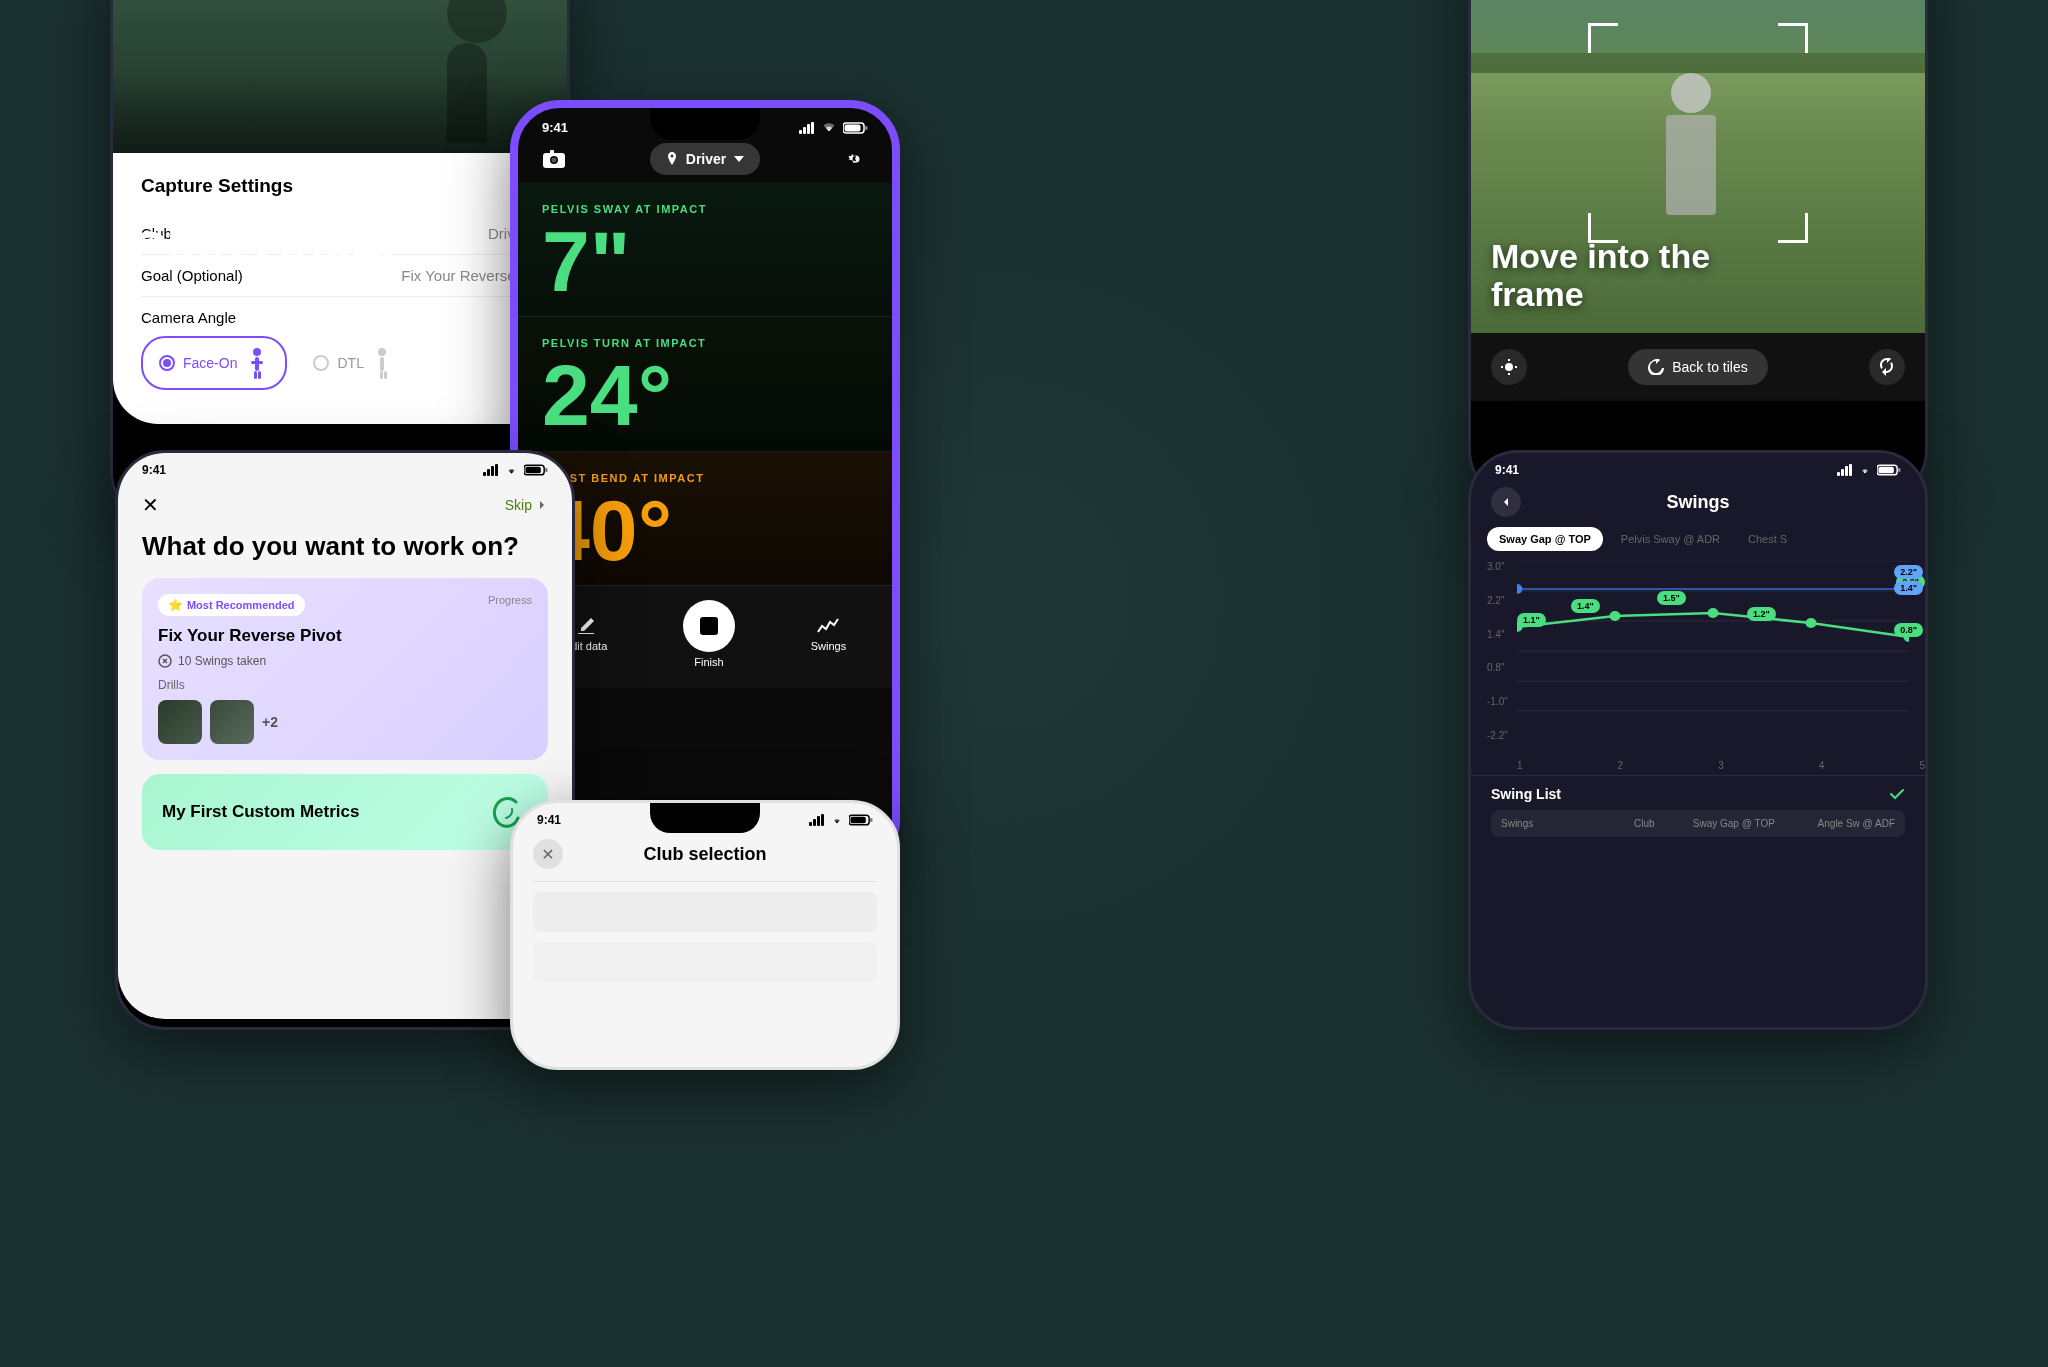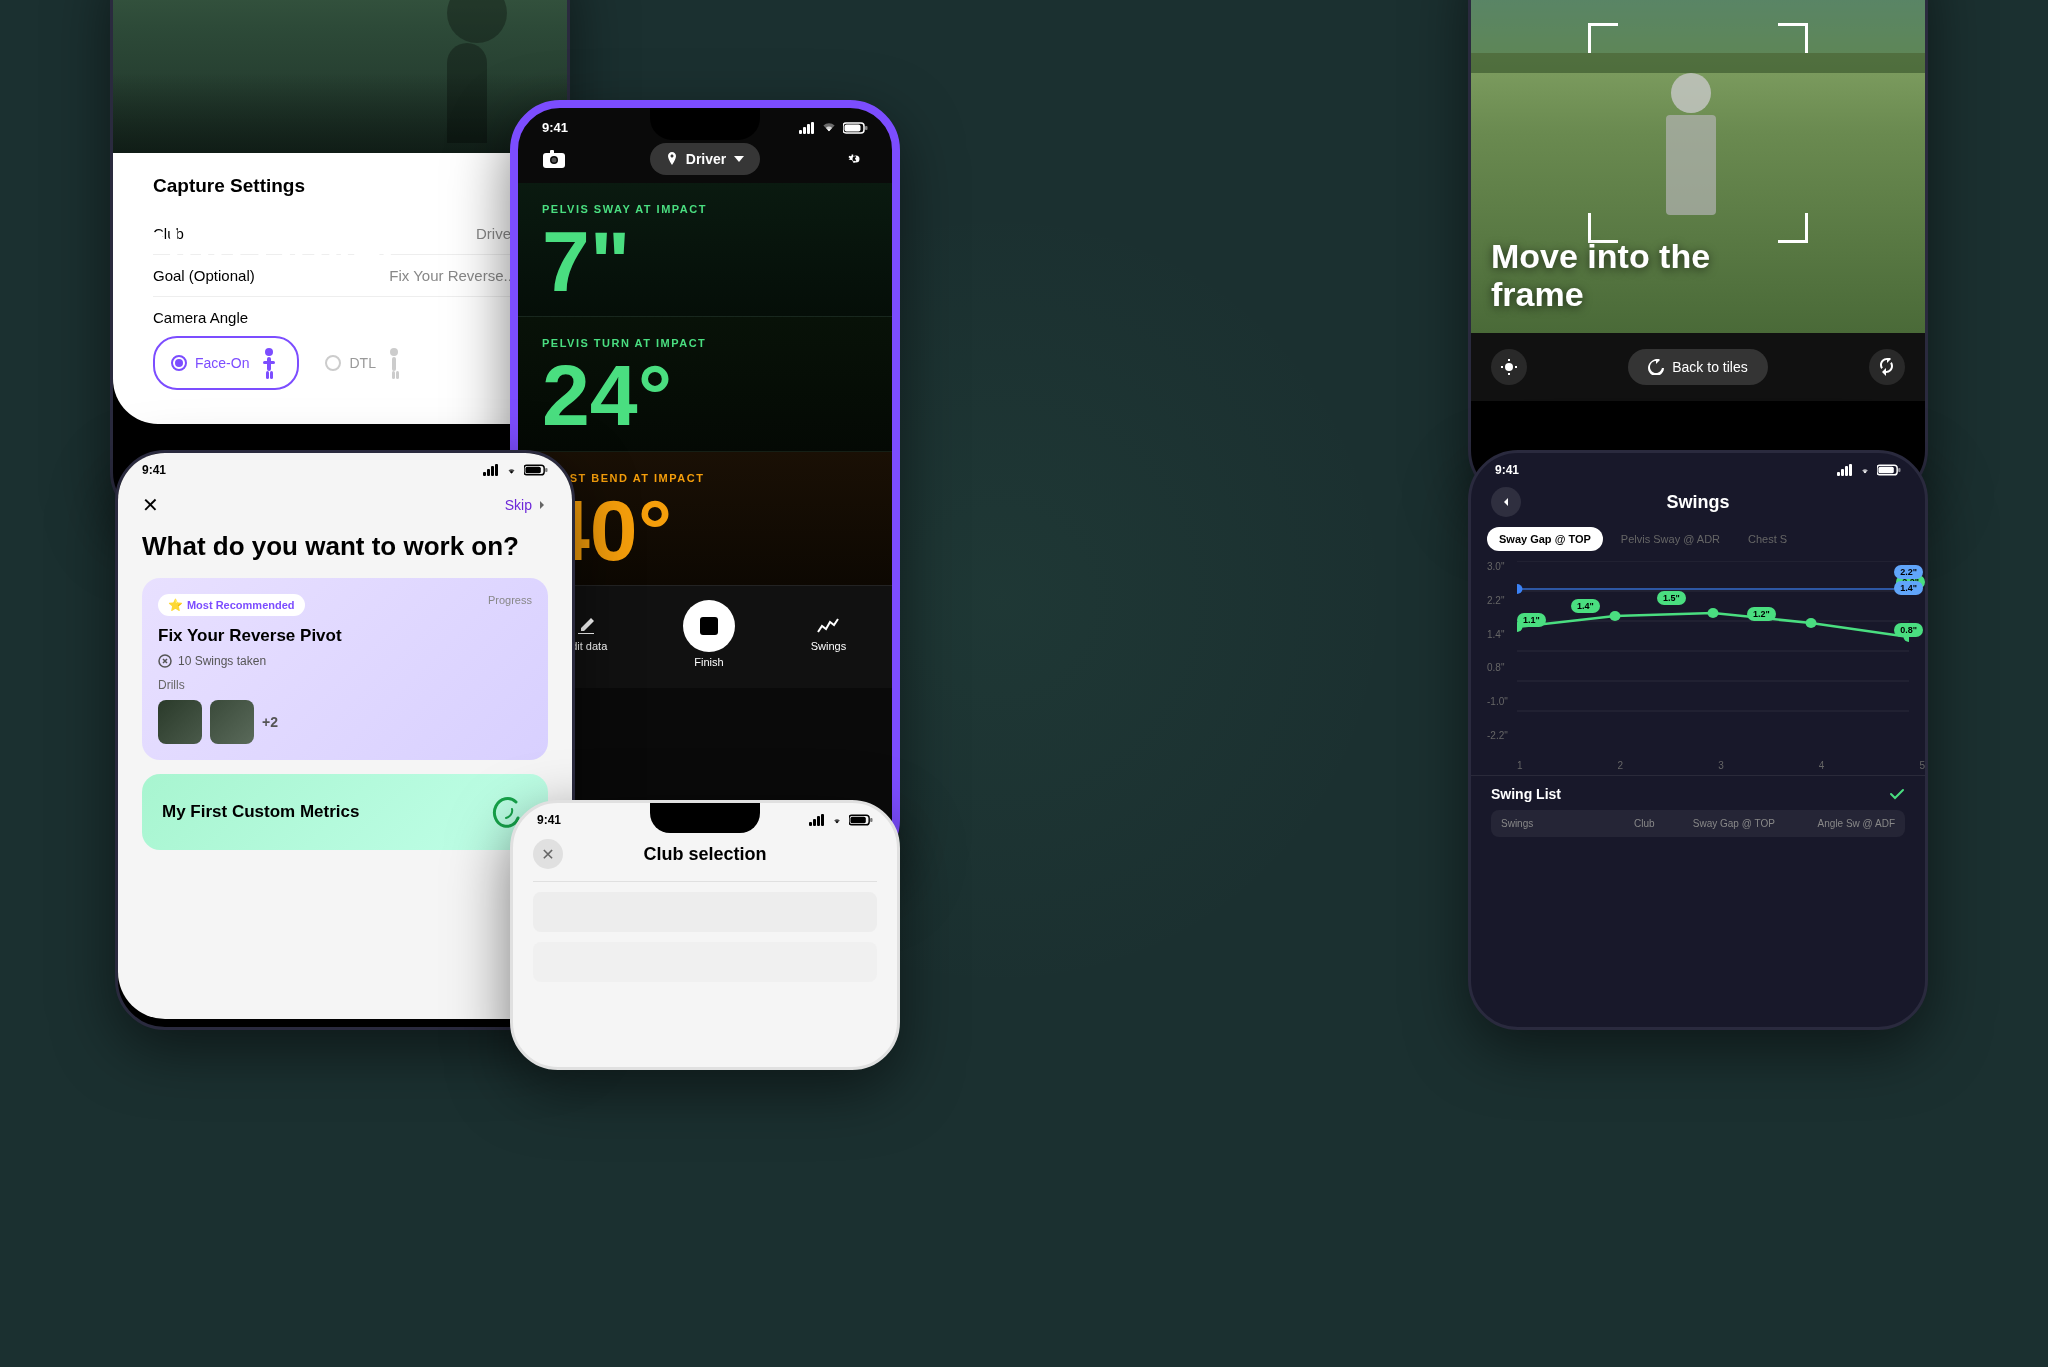--- a/index.html
+++ b/index.html
@@ -40,21 +40,21 @@
 <div class="phone" style="left:110px;top:-60px;width:460px;height:580px;border-radius:48px;border:3px solid #2a2a3e;background:#000;">
 
   <div style="width:100%;height:210px;background:linear-gradient(180deg,#3d5e45 0%,#2d4a38 40%,#1e3228 100%);position:relative;overflow:hidden;">
 
     <div style="position:absolute;bottom:0;width:100%;height:80px;background:linear-gradient(180deg,transparent,rgba(10,20,15,0.7));"></div>
 
     <div style="position:absolute;right:80px;bottom:10px;width:40px;height:100px;background:rgba(0,0,0,0.3);border-radius:20px 20px 0 0;"></div>
     <div style="position:absolute;right:60px;bottom:110px;width:60px;height:60px;background:rgba(0,0,0,0.3);border-radius:50%;"></div>
   </div>
 
-  <div style="background:#fff;padding:22px 40px;border-radius:0 0 45px 45px;">
+  <div style="background:#fff;padding:22px 28px;border-radius:0 0 45px 45px;">
     <div style="font-size:19px;font-weight:700;color:#000;margin-bottom:16px;">Capture Settings</div>
 
     <div style="display:flex;justify-content:space-between;align-items:center;padding:12px 0;border-bottom:1px solid #eee;">
       <span style="font-size:15px;color:#000;">Club</span>
       <span style="display:flex;align-items:center;gap:6px;font-size:15px;color:#888;">
         <span>Driver</span>
         <span>›</span>
       </span>
     </div>
 
@@ -268,21 +268,21 @@
         <rect x="22" y="4" width="2.5" height="4" rx="1" fill="#000" opacity="0.5"></rect>
       </svg>
     </div>
   </div>
 
   <div style="background:#f5f5f5;padding:12px 24px;border-radius:0 0 47px 47px;height:calc(100% - 36px);">
 
     <div style="display:flex;justify-content:space-between;align-items:center;margin-bottom:14px;">
       <span style="font-size:20px;color:#000;cursor:pointer;">✕</span>
       <div style="display:flex;align-items:center;gap:4px;cursor:pointer;">
-        <span style="font-size:14px;color:#6d28d9;">Skip</span>
+        <span style="font-size:14px;color:#4d7c0f;">Skip</span>
         <svg width="12" height="12" viewBox="0 0 12 12" fill="#666">
           <path d="M4 2l4 4-4 4z"></path>
         </svg>
       </div>
     </div>
 
     <div style="font-size:26px;font-weight:700;color:#000;line-height:1.2;margin-bottom:16px;">What do you want to work on?</div>
 
     <div style="background:linear-gradient(135deg,#e8e0ff,#d8d0ff);border-radius:18px;padding:16px;margin-bottom:14px;">
       <div style="display:flex;justify-content:space-between;align-items:flex-start;">

